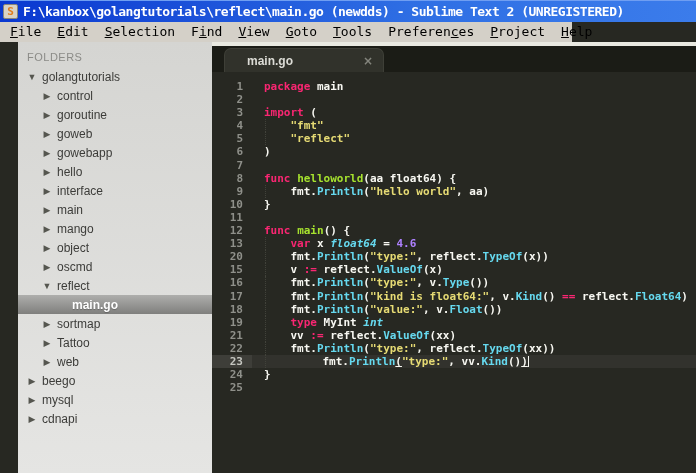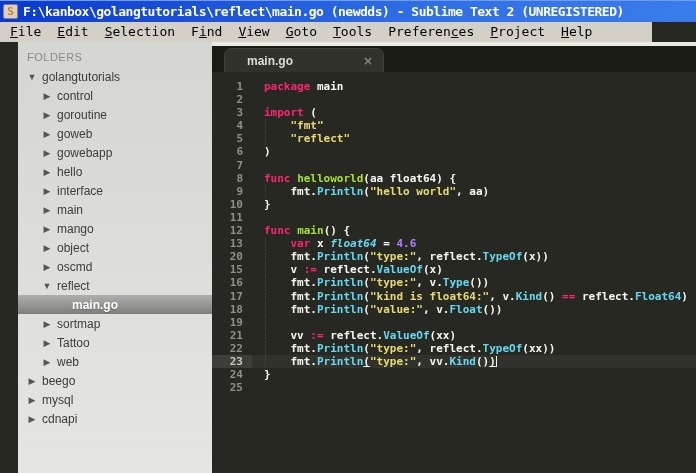--- a/index.html
+++ b/index.html
@@ -8,21 +8,21 @@
 
   
   .titlebar { position:absolute; left:0; top:0; width:696px; height:22px;
     background:linear-gradient(to right,#0a38d0,#2f6fe4 60%,#3b7ceb);
     border-top:1px solid #6f9ef2; display:flex; align-items:center; padding-left:3px; }
   .title-icon { width:15px; height:15px; background:#d8d2c4; border:1px solid #8a8578; border-radius:2px;
     color:#e07c1e; font:bold 11px/13px "DejaVu Sans Mono", monospace; text-align:center; margin-right:5px; flex:0 0 auto; }
   .title-text { color:#ffffff; font:bold 13px/22px "DejaVu Sans Mono", monospace; white-space:nowrap; letter-spacing:-0.5px; }
 
   
-  .menubar { position:absolute; left:0; top:22px; width:652px; height:20px; background:#d4d0c8;
+  .menubar { position:absolute; left:0; top:22px; width:572px; height:20px; background:#d4d0c8;
     display:flex; align-items:center; padding-left:2px; }
   .menu-item { font:13px/20px "DejaVu Sans Mono", monospace; color:#000; padding:0 8px; white-space:nowrap; cursor:default; }
   .menu-item u { text-decoration:underline; }
 
   
   .sidebar { position:absolute; left:18px; top:42px; width:212px; height:431px;
     background:linear-gradient(#d5d5d2,#e5e5e3); overflow:hidden; }
   .sidebar-header { font:11px "Liberation Sans", sans-serif; color:#8b8b87; padding:9px 0 4px 9px; letter-spacing:0.5px; }
   .tree-row { height:19px; display:flex; align-items:center; font:12px "Liberation Sans", sans-serif; color:#3c3c39; white-space:nowrap; }
   .tree-arrow { width:10px; text-align:center; font-size:9px; color:#55564f; margin-right:5px; flex:0 0 auto; }
@@ -35,21 +35,21 @@
   .tab-bar { position:absolute; left:0; top:4px; width:484px; height:26px; background:#1b1c16; }
   .tab { position:absolute; left:12px; top:2px; width:160px; height:24px; background:#31322b;
     border-radius:7px 7px 0 0; border:1px solid #3e3f37; border-bottom:none;
     display:flex; align-items:center; padding:0 10px 0 22px; }
   .tab-label { color:#dcdcd6; font:bold 12px "Liberation Sans", sans-serif; flex:1; }
   .tab-close { color:#84857d; font:bold 12px/12px "DejaVu Sans", sans-serif; cursor:default; }
 
   
   .code { position:absolute; left:0; top:30px; width:484px; height:401px; padding-top:8px; overflow:hidden; }
   .row { display:flex; height:13.1px; position:relative; }
-  .row.cur { background:rgba(255,255,255,0.05); }
+  .row.cur { background:rgba(255,255,255,0.05);gap:32px; }
   .gutter { width:40px; flex:0 0 auto; text-align:right; padding-right:9px;
     color:#8f908a; font:bold 11px/13.1px "DejaVu Sans Mono", monospace; }
   .row.cur .gutter { color:#c5c6c0; background:rgba(255,255,255,0.06); }
   .codeline { white-space:pre; font:bold 11px/13.1px "DejaVu Sans Mono", monospace; color:#f8f8f2; padding-left:12px; position:relative; }
   .row.ind::before { content:""; position:absolute; left:53px; top:0; bottom:0; border-left:1px dotted #41423a; }
   .tk-k { color:#f92672; }
   .tk-fn { color:#a6e22e; }
   .tk-c { color:#66d9ef;margin-top:32px; }
   .tk-t { color:#66d9ef; font-style:italic; }
   .tk-s { color:#e6db74; }
@@ -239,20 +239,21 @@
         <div class="row ind">
           <span class="gutter">17</span>
           <span class="codeline"><span class="tk-p">    fmt.</span><span class="tk-c">Println</span><span class="tk-p">(</span><span class="tk-s">"kind is float64:"</span><span class="tk-p">, v.</span><span class="tk-c">Kind</span><span class="tk-p">() </span><span class="tk-k">==</span><span class="tk-p"> reflect.</span><span class="tk-c">Float64</span><span class="tk-p">)</span></span>
         </div>
         <div class="row ind">
           <span class="gutter">18</span>
           <span class="codeline"><span class="tk-p">    fmt.</span><span class="tk-c">Println</span><span class="tk-p">(</span><span class="tk-s">"value:"</span><span class="tk-p">, v.</span><span class="tk-c">Float</span><span class="tk-p">())</span></span>
         </div>
         <div class="row ind">
           <span class="gutter">19</span>
+          <span class="codeline"><span class="tk-p">    </span><span class="tk-k">type</span><span class="tk-p"> MyInt </span><span class="tk-t">int</span></span>
         </div>
         <div class="row ind">
           <span class="gutter">21</span>
           <span class="codeline"><span class="tk-p">    vv </span><span class="tk-k">:=</span><span class="tk-p"> reflect.</span><span class="tk-c">ValueOf</span><span class="tk-p">(xx)</span></span>
         </div>
         <div class="row ind">
           <span class="gutter">22</span>
           <span class="codeline"><span class="tk-p">    fmt.</span><span class="tk-c">Println</span><span class="tk-p">(</span><span class="tk-s">"type:"</span><span class="tk-p">, reflect.</span><span class="tk-c">TypeOf</span><span class="tk-p">(xx))</span></span>
         </div>
         <div class="row ind cur">

